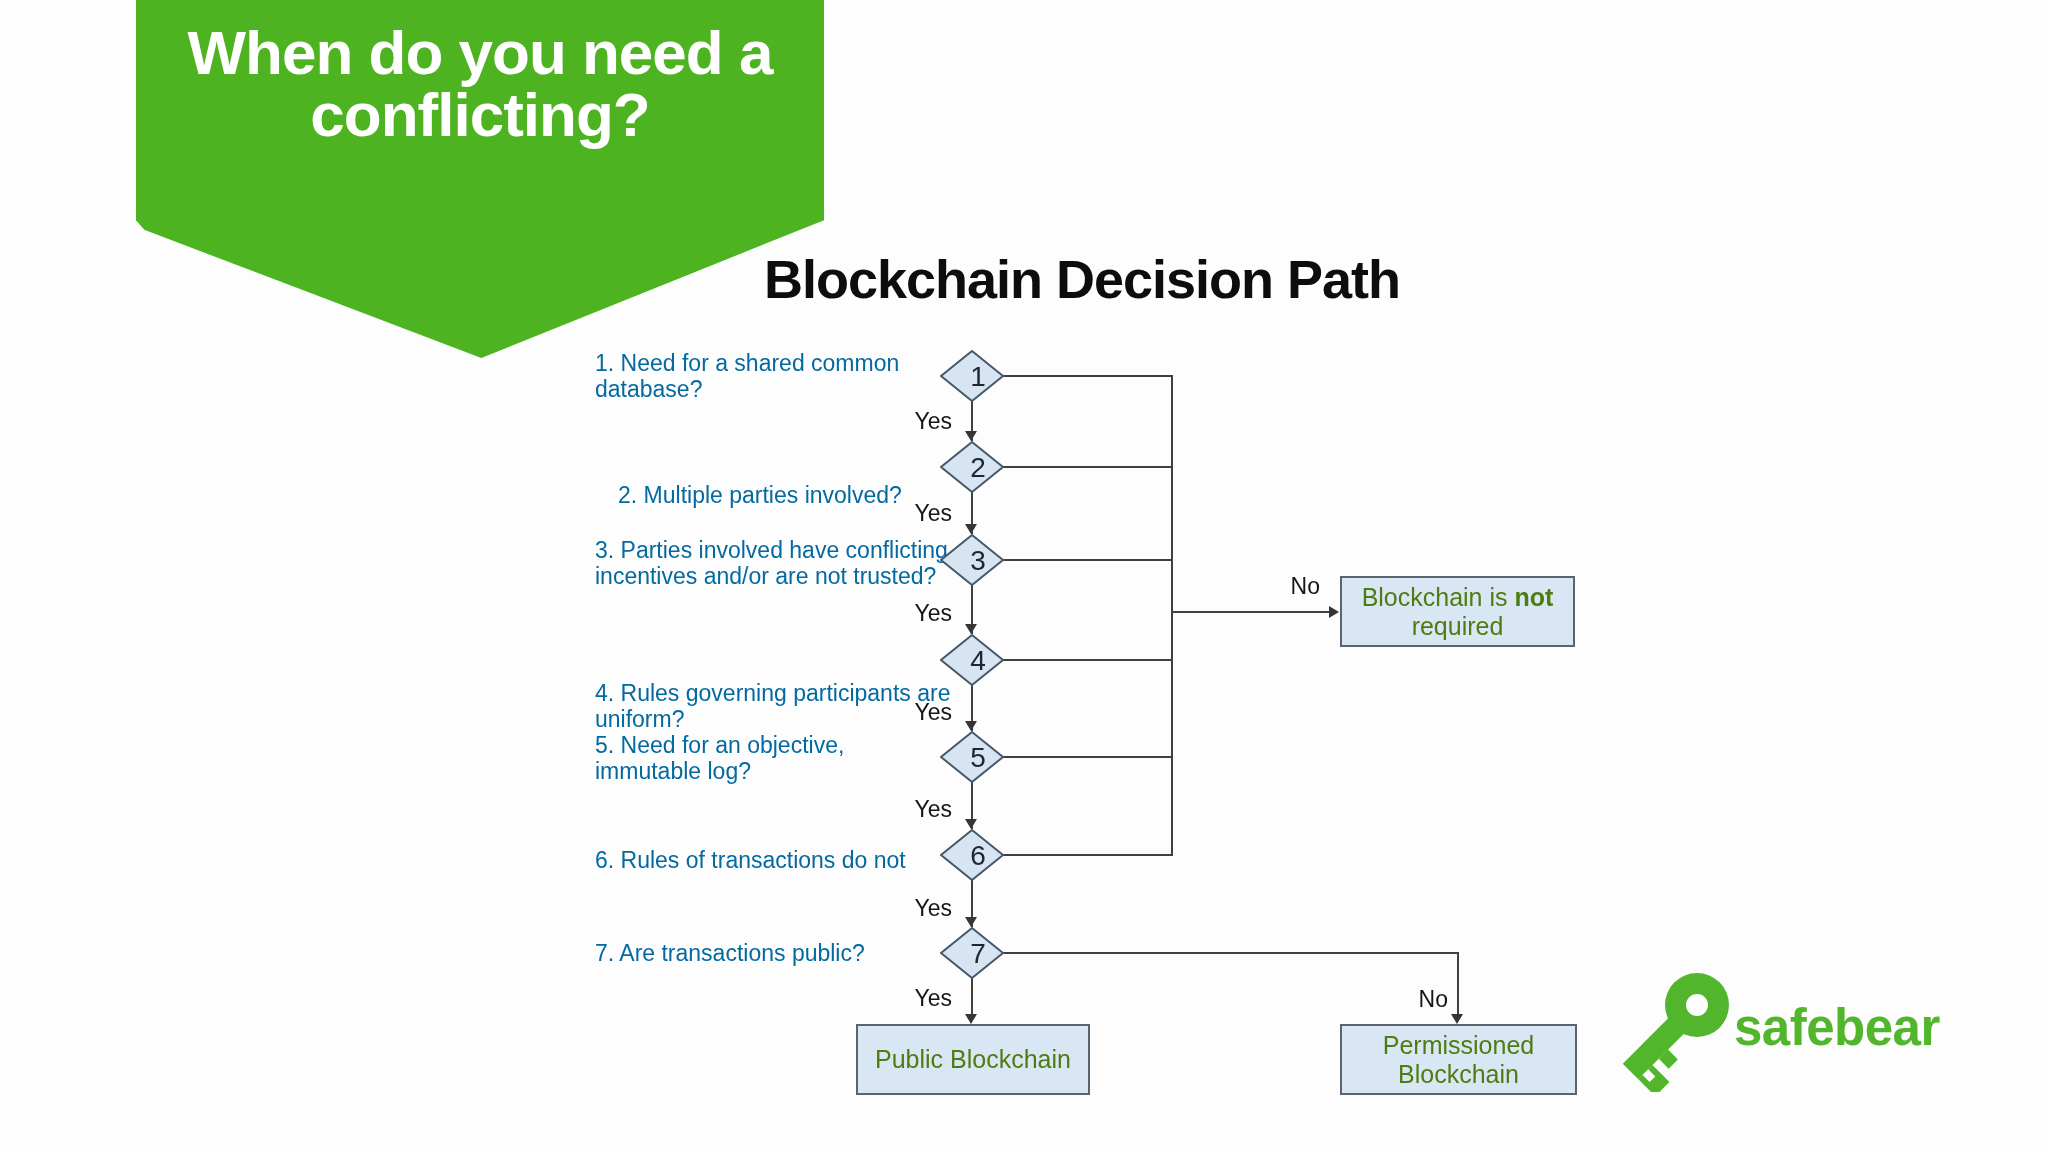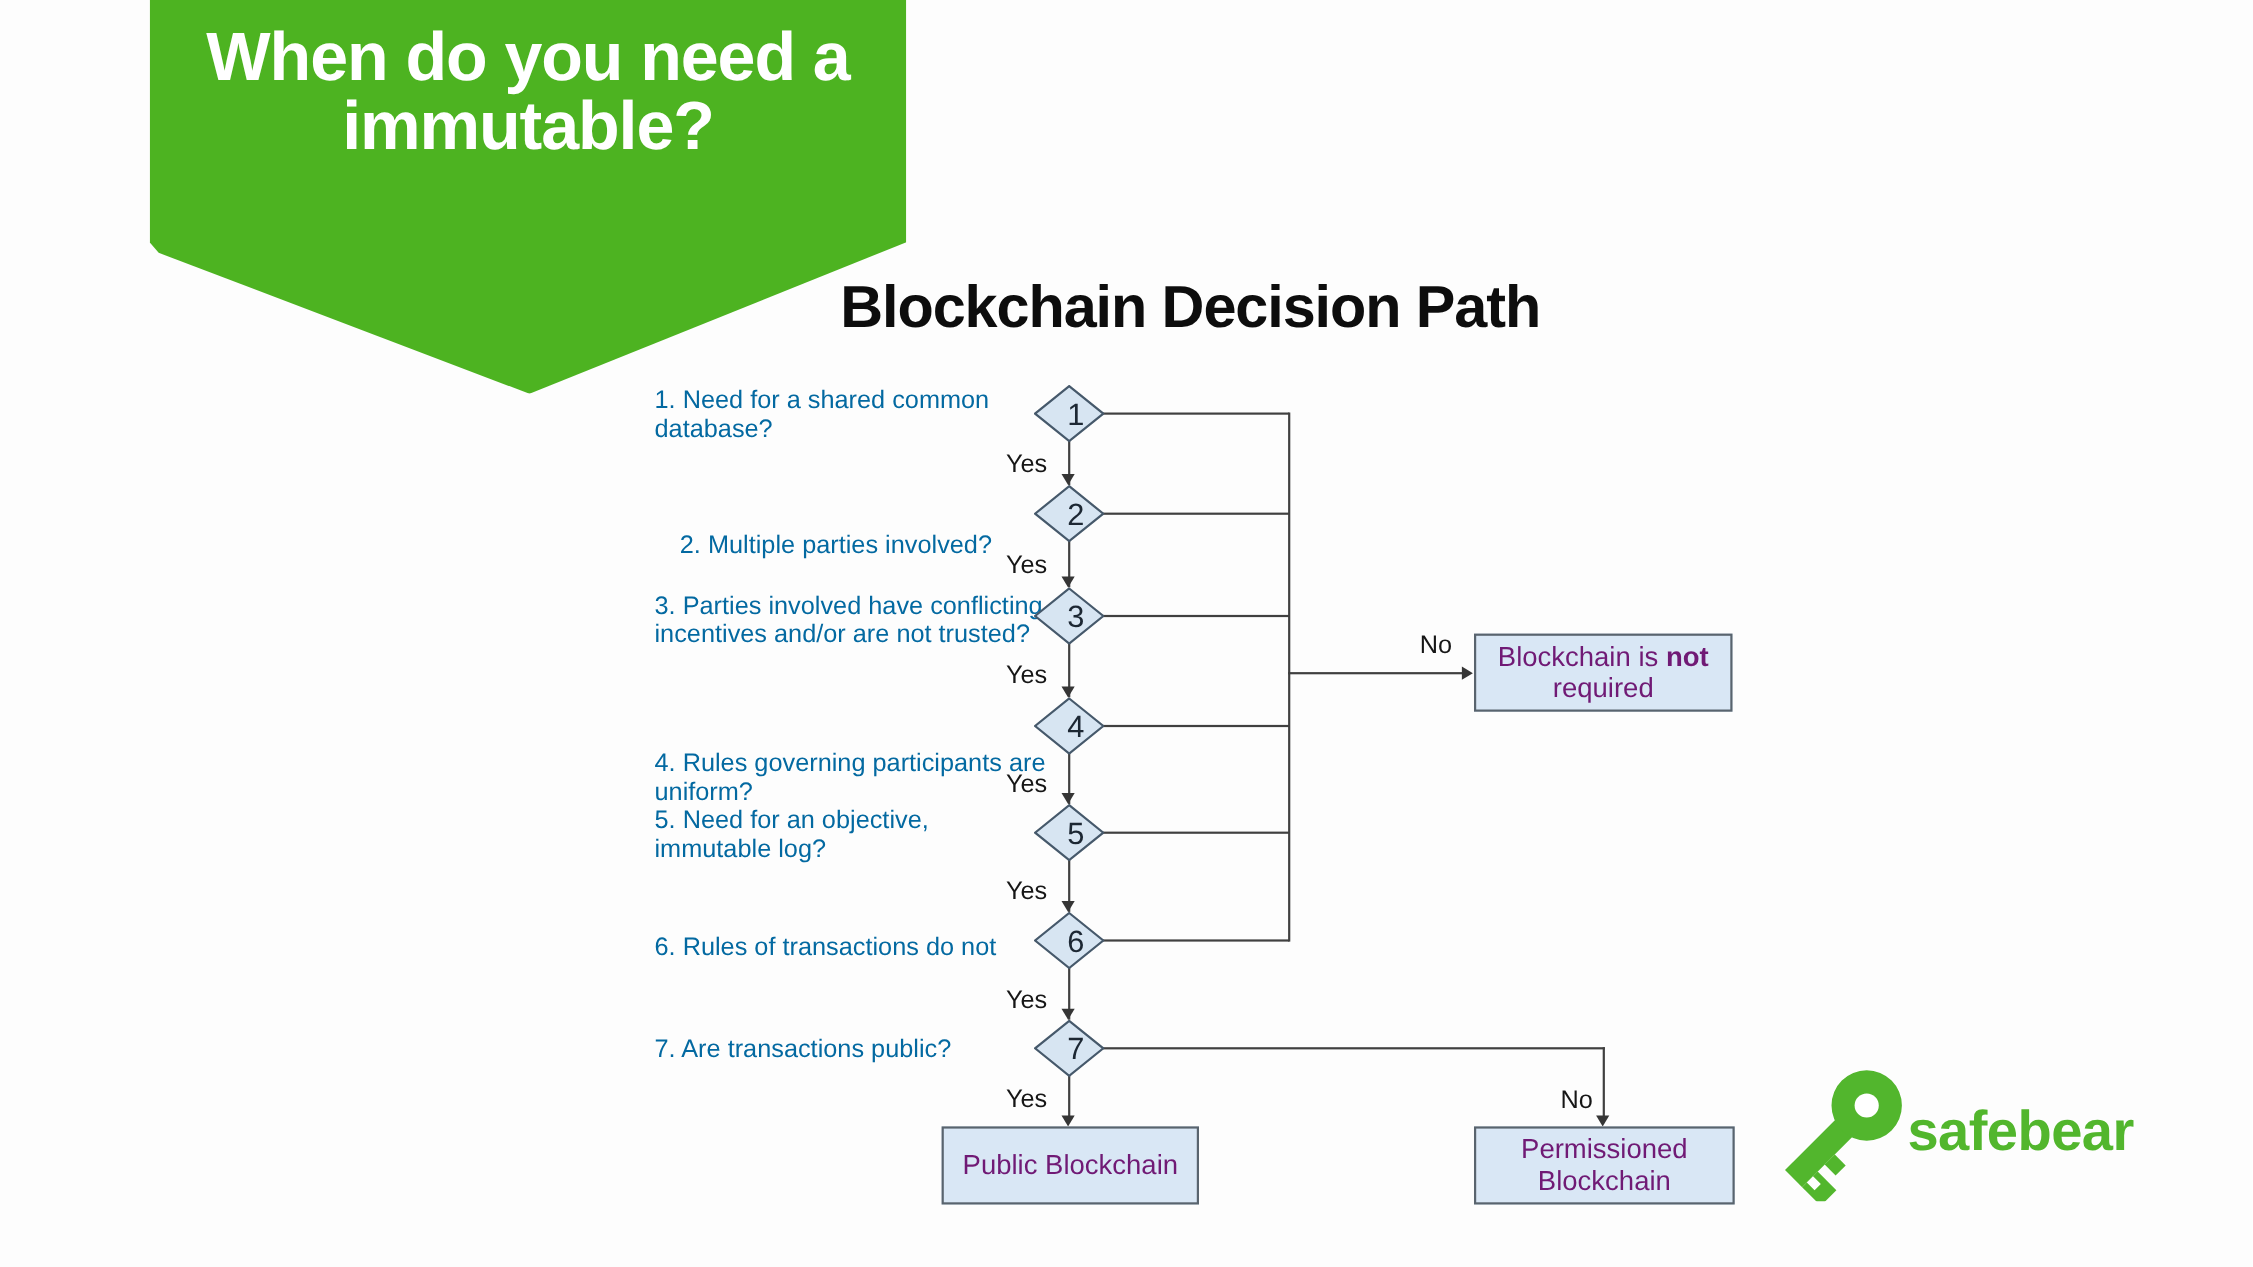--- a/index.html
+++ b/index.html
@@ -54,39 +54,39 @@
   
   .edge-label{
     position:absolute;width:90px;height:26px;text-align:right;
     font-size:23px;line-height:26px;color:#161616;
   }
   
   .node-box{
     position:absolute;height:71px;box-sizing:border-box;
     background:#d9e7f5;border:2px solid #59646e;
     display:flex;flex-direction:column;align-items:center;justify-content:center;
-    font-size:25px;line-height:29px;color:#701a75;text-align:center;
+    font-size:25px;line-height:29px;color:#4d7c0f;text-align:center;
   }
   
   .logo{position:absolute;left:1618px;top:950px;width:412px;height:150px;}
   .logo-key{position:absolute;left:0;top:2px;}
   .logo-word{
     position:absolute;left:116px;top:48px;
     font-size:51px;font-weight:bold;letter-spacing:-0.5px;color:#52b62d;
   }
 </style>
 </head>
 <body>
 
 <div class="canvas">
 
   <div class="banner">
     <div class="banner-text">
       <span>When do you need a</span>
-      <span>immutable?</span>
+      <span>conflicting?</span>
     </div>
   </div>
 
   <div class="chart-title">Blockchain Decision Path</div>
 
   <div class="question" style="top:376px;">
     <span>1. Need for a shared common</span>
     <span>database?</span>
   </div>
   <div class="question" style="top:495px;margin-left:23px;">

